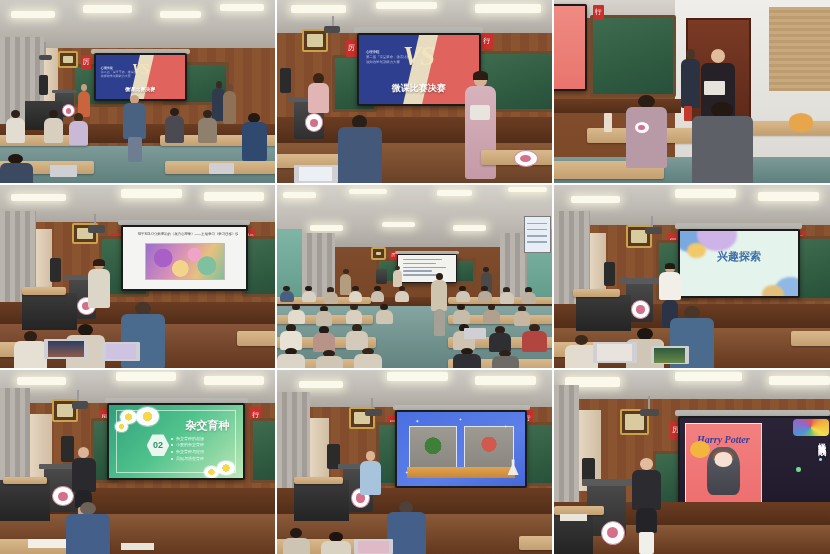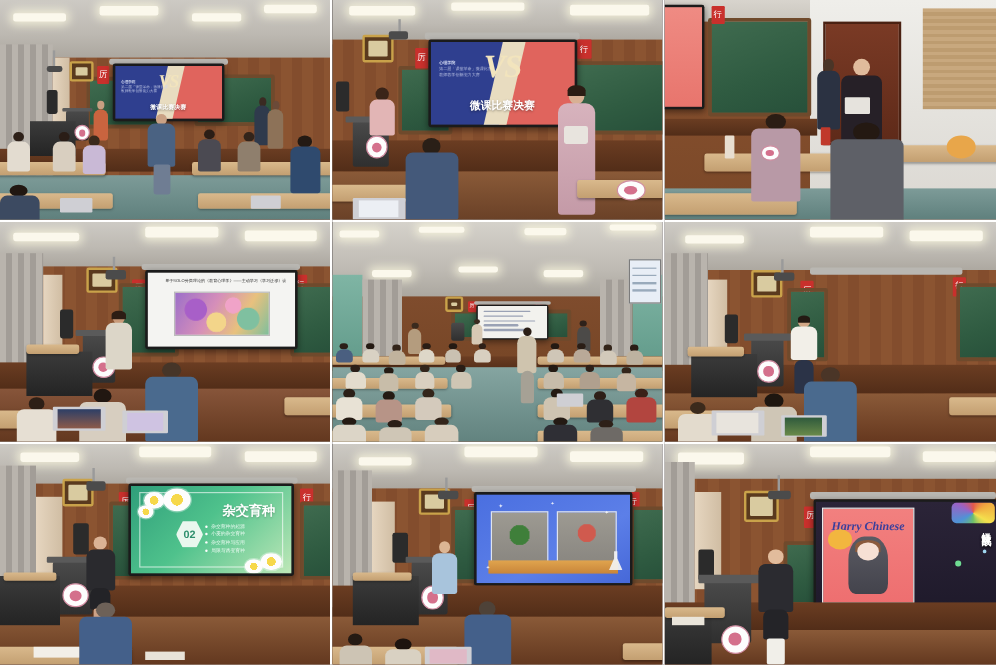--- a/index.html
+++ b/index.html
@@ -633,20 +633,32 @@
       <div class="pillar" style="left:13%;top:26%;width:6%;height:38%;"></div>
       <div class="clock" style="left:26%;top:22%;width:8%;height:10%;"></div>
       <div class="redsign" style="left:41%;top:27%;width:4%;height:9%;">厉</div>
       <div class="redsign" style="left:87%;top:25%;width:4%;height:9%;">行</div>
       <div class="proj-arm" style="left:35%;top:17%;height:8%;"></div>
       <div class="projector" style="left:33%;top:23%;width:6%;height:4%;"></div>
       <div class="speaker-box" style="left:18%;top:42%;width:4%;height:13%;"></div>
       <div class="chalkboard" style="left:37%;top:30%;width:10%;height:30%;"></div>
       <div class="chalkboard" style="left:88%;top:28%;width:14%;height:32%;"></div>
       <div class="screen-bar" style="left:44%;top:21%;width:46%;height:3%;"></div>
+      <div class="screen-frame" style="left:45%;top:24%;width:44%;height:38%;">
+        <div class="screen" style="inset:2px;">
+          <div class="slide-teal">
+            <div class="blob" style="left:-6%;top:-12%;width:30%;height:44%;background:#7aa9e0;"></div>
+            <div class="blob" style="left:14%;top:-18%;width:34%;height:48%;background:#cdb3e8;"></div>
+            <div class="blob" style="left:6%;top:18%;width:16%;height:24%;background:#f0c96a;"></div>
+            <div class="blob" style="right:-8%;bottom:-14%;width:28%;height:44%;background:#8fb8e6;"></div>
+            <div class="blob" style="right:12%;bottom:-10%;width:18%;height:28%;background:#e5c07a;"></div>
+            <div class="teal-title" style="font-size:11px;">兴趣探索</div>
+          </div>
+        </div>
+      </div>
       <div class="wainscot" style="bottom:22%;height:13%;"></div>
       <div class="floor" style="height:22%;background:linear-gradient(#8a5a38,#66381f);"></div>
       <div class="podium" style="left:26%;top:53%;width:10%;height:22%;"></div>
       <div class="podium-top" style="left:24%;top:51%;width:14%;height:3%;"></div>
       <div class="cabinet" style="left:8%;top:60%;width:20%;height:20%;"></div>
       <div class="podium-seal" style="left:28%;top:63%;width:6%;height:9%;"></div>
       <div class="desk" style="left:7%;top:57%;width:17%;height:4%;"></div>
 
       <div class="person" style="left:38%;top:43%;width:8%;height:35%;">
         <div class="head" style="left:28%;top:0;width:44%;height:14%;background:#d2a786;"></div>
@@ -823,21 +835,21 @@
       <div class="proj-arm" style="left:34%;top:14%;height:9%;"></div>
       <div class="projector" style="left:31%;top:21%;width:7%;height:4%;"></div>
       <div class="speaker-box" style="left:10%;top:48%;width:5%;height:14%;"></div>
       <div class="chalkboard" style="left:36%;top:44%;width:10%;height:26%;"></div>
       <div class="screen-bar" style="left:44%;top:22%;width:56%;height:3%;"></div>
       <div class="screen-frame" style="left:45%;top:25%;width:56%;height:50%;">
         <div class="screen" style="inset:2px;">
           <div class="slide-hp">
             <div class="hp-wheel"></div>
             <div class="hp-poster">
-              <div class="hp-title" style="font-size:10px;">Harry Chinese</div>
+              <div class="hp-title" style="font-size:10px;">Harry Potter</div>
               <div class="hp-figure">
                 <div class="hp-hair"></div>
                 <div class="hp-face"></div>
               </div>
               <div class="hp-balloon"></div>
             </div>
             <div class="hp-right-title" style="font-size:8px;">怪味豆挑战</div>
             <div class="hp-dot" style="right:20%;top:56%;width:3%;height:5%;background:#6fdc92;"></div>
             <div class="hp-dot" style="right:6%;top:46%;width:2%;height:3%;background:#9fd6ef;"></div>
           </div>

